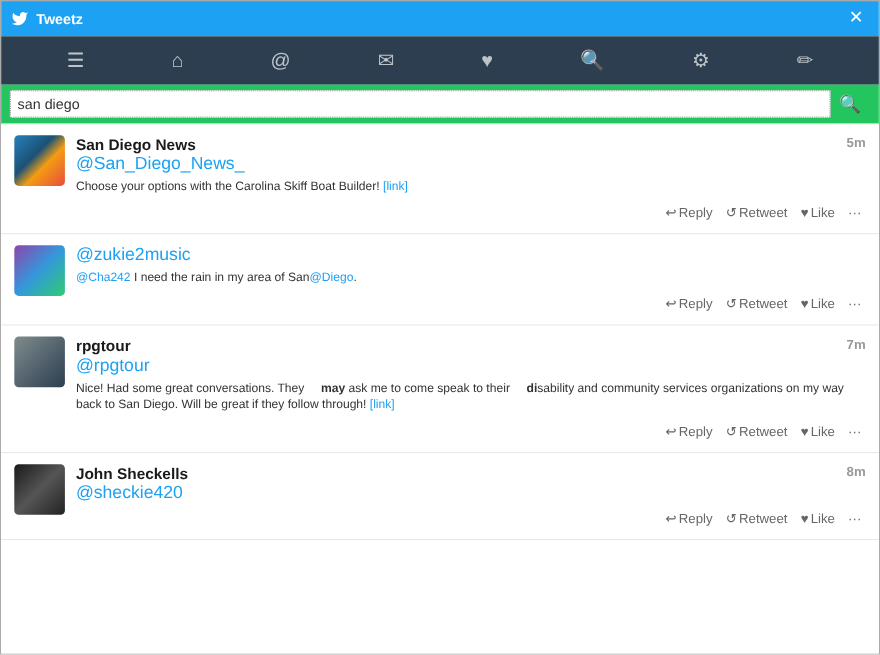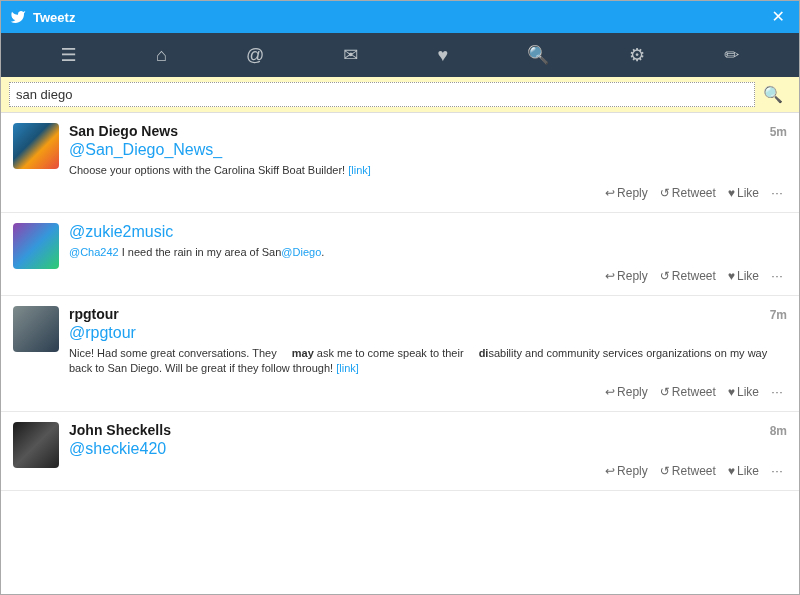--- a/index.html
+++ b/index.html
@@ -59,21 +59,21 @@
       cursor: pointer;
       padding: 6px 10px;
       border-radius: 4px;
     }
 
     
     #search-bar {
       display: flex;
       align-items: center;
       border-bottom: 1px solid #ddd;
-      background: #fef9c3;
+      background: #22c55e;
       padding: 4px 8px;
       height: 36px;
     }
     #search-input {
       flex: 1;
       border: 1px dotted #999;
       outline: none;
       font-size: 13px;
       padding: 4px 6px;
       color: #333;
@@ -108,21 +108,21 @@
       flex-shrink: 0;
       margin-right: 10px;
       overflow: hidden;
       background: #ccc;
     }
 
     .tweet-content { flex: 1; min-width: 0; }
 
     .tweet-header {
       display: flex;
-      align-items: flex-end;
+      align-items: flex-start;
       justify-content: space-between;
       margin-bottom: 2px;
     }
     .tweet-username {
       font-weight: 700;
       font-size: 14px;
       color: #1a1a1a;
     }
     .tweet-timestamp {
       font-size: 12px;

